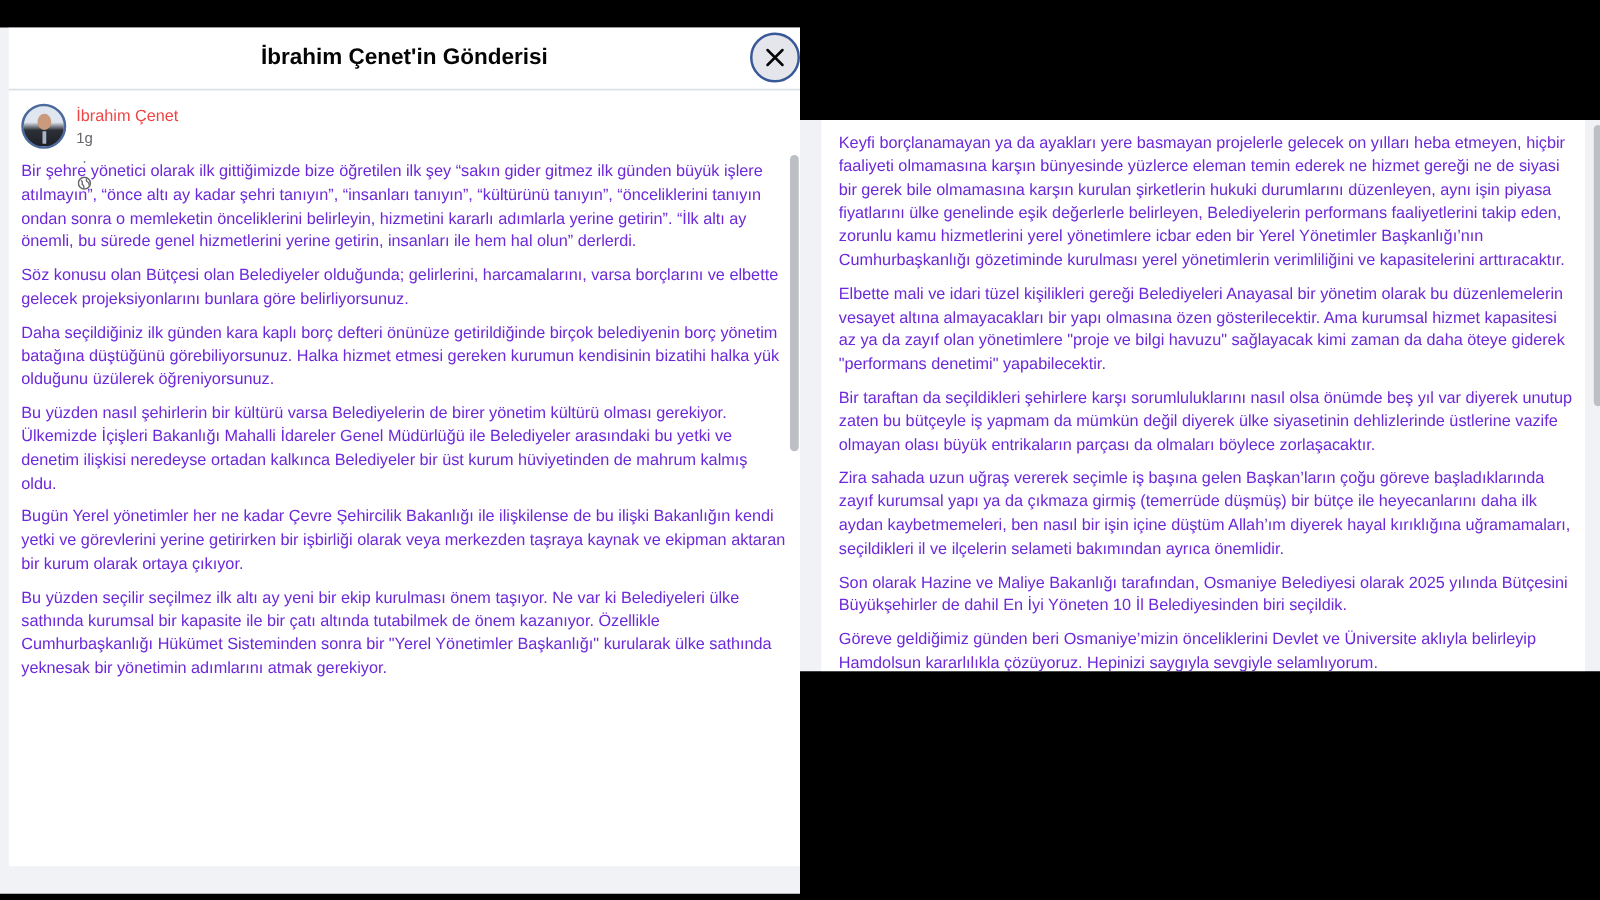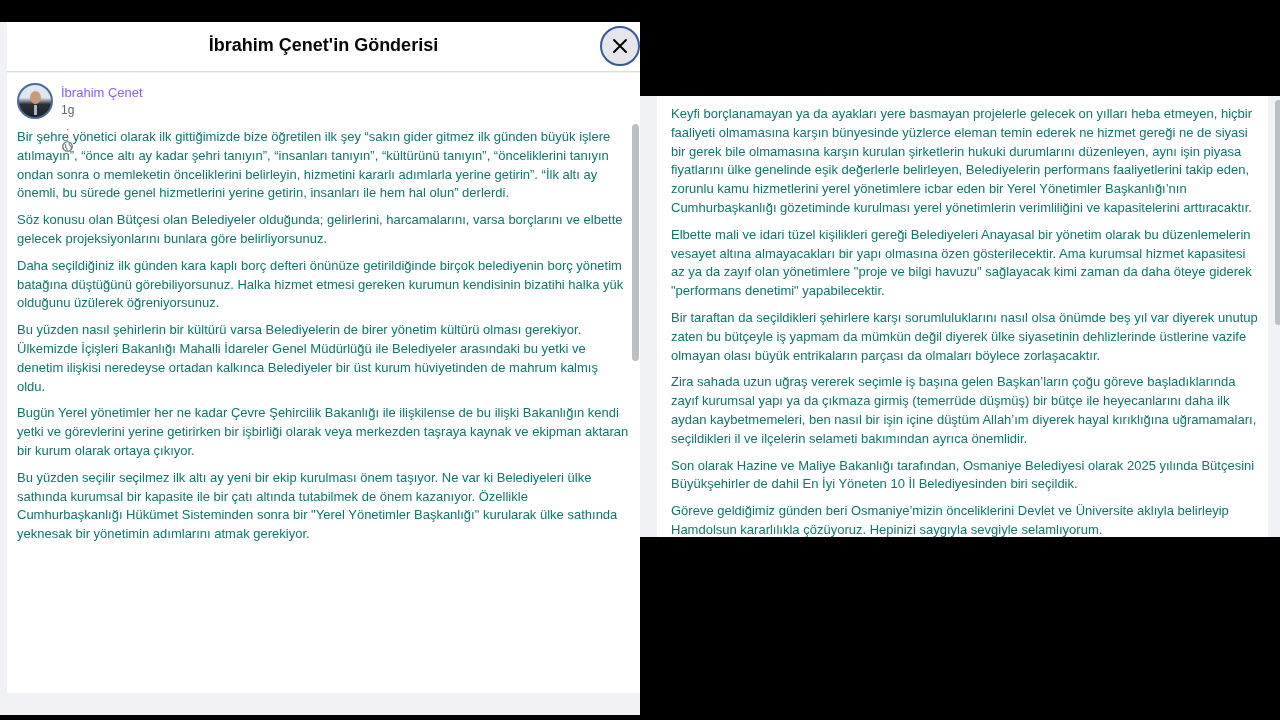--- a/index.html
+++ b/index.html
@@ -35,30 +35,30 @@
     border: 2px solid #4b6a9b; background: linear-gradient(180deg,#dfe6ef 0%, #dfe6ef 40%, #2c2f36 60%, #1d2027 100%);
     overflow: hidden;
   }
   .avatar .face {
     position: absolute; left: 11px; top: 6px; width: 11px; height: 13px; border-radius: 50%;
     background: #c99a7c;
   }
   .avatar .tie { position: absolute; left: 15px; top: 20px; width: 3px; height: 10px; background: #a8b4c8; }
   .author-name {
     position: absolute; left: 44px; top: 2px; white-space: nowrap;
-    font-size: 13px; color: #8b5cf6;
+    font-size: 13px; color: #ef4444;
   }
   .post-meta {
     position: absolute; left: 44px; top: 20px; white-space: nowrap;
     font-size: 12px; color: #65676b; display: flex; align-items: center; gap: 5px; flex-direction: column;
   }
   .post-meta svg { width: 11px; height: 11px; }
   .left-body { position: absolute; left: 10px; top: 55px; width: 612px; }
   .para {
-    font-size: 13px; line-height: 18.8px; color: #0f766e; margin-bottom: 8px;
+    font-size: 13px; line-height: 18.8px; color: #6d28d9; margin-bottom: 8px;
   }
   .left-scroll {
     position: absolute; left: 625px; top: 51px; width: 7px; height: 237px;
     background: #bcc0c4; border-radius: 4px;
   }
 
   
   .right-panel {
     position: absolute; left: 640px; top: 96px; width: 640px; height: 441px;
     background: #f0f2f5; overflow: hidden;

